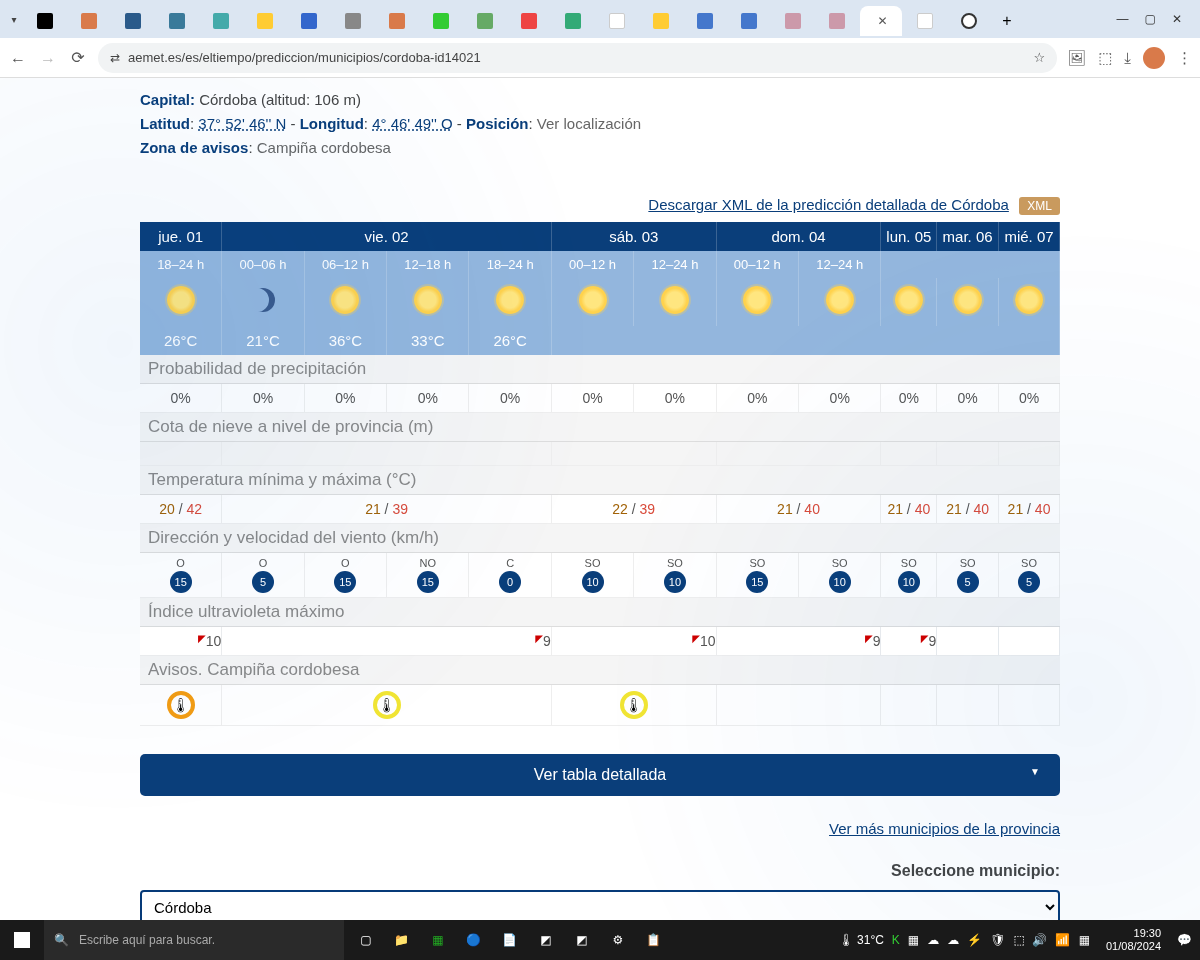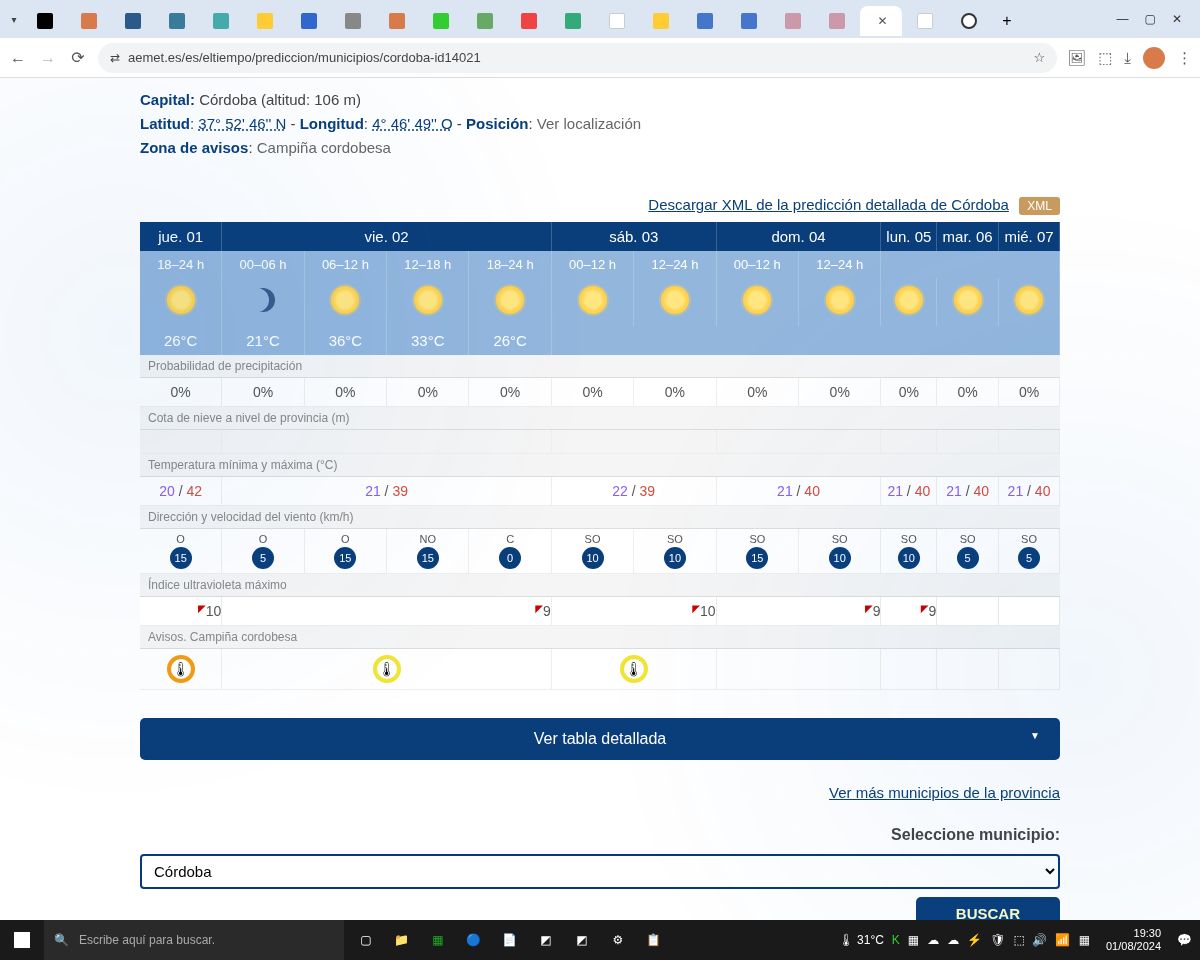--- a/index.html
+++ b/index.html
@@ -24,24 +24,24 @@
 .geo-label { color: #0a3e7a; font-weight: bold; }
 .geo-link { color: #0a3e7a; text-decoration: underline dotted; }
 .xml-row { text-align: right; margin: 36px 0 8px 0; }
 .xml-link { color: #0a3e7a; font-size: 15px; }
 .xml-badge { background: #c99a5e; color: #fff; padding: 2px 8px; border-radius: 3px; font-size: 12px; margin-left: 6px; }
 .forecast-table { border-collapse: collapse; width: 100%; }
 .day-header { background: #0a3e7a; color: #fff; text-align: center; font-size: 15px; padding: 6px 0; border-right: 1px solid rgba(255,255,255,0.2); }
 .hour-cell { background: #93b6dd; color: #fff; text-align: center; font-size: 13px; padding: 6px 10px; border-right: 1px solid rgba(255,255,255,0.2); }
 .sky-row td { background: #93b6dd; text-align: center; padding: 8px 0; border-right: 1px solid rgba(255,255,255,0.2); }
 .temp-row td { background: #93b6dd; color: #fff; text-align: center; font-size: 15px; padding: 6px 0; border-right: 1px solid rgba(255,255,255,0.2); }
-.section-label { background: #f5f5f5; color: #888; font-size: 12px; padding: 4px 8px; text-align: left; border-bottom: 1px solid #ddd; }
+.section-label { background: #f5f5f5; color: #888; font-size: 17px; padding: 4px 8px; text-align: left; border-bottom: 1px solid #ddd; }
 .data-cell { background: #fff; text-align: center; font-size: 14px; color: #555; padding: 6px 0; border-right: 1px solid #eee; border-bottom: 1px solid #eee; }
 .empty-cell { background: #f5f5f5; border-right: 1px solid #eee; border-bottom: 1px solid #eee; height: 24px; }
-.temp-min { color: #8b5cf6; }
+.temp-min { color: #a16207; }
 .temp-max { color: #d94a3a; }
 .wind-cell { background: #fff; text-align: center; border-right: 1px solid #eee; border-bottom: 1px solid #eee; padding: 4px 0; }
 .wind-dir { font-size: 11px; color: #555; }
 .wind-speed { background: #0a3e7a; color: #fff; border-radius: 50%; width: 22px; height: 22px; display: inline-flex; align-items: center; justify-content: center; font-size: 11px; margin-top: 2px; }
 .uv-cell { background: #fff; text-align: right; border-right: 1px solid #eee; border-bottom: 1px solid #eee; padding: 6px 0; font-size: 14px; color: #555; position: relative; }
 .uv-flag { color: #c00; font-size: 10px; position: relative; top: -4px; }
 .warn-cell { background: #fff; text-align: center; border-right: 1px solid #eee; border-bottom: 1px solid #eee; padding: 6px 0; height: 40px; }
 .warn-icon { width: 28px; height: 28px; border-radius: 50%; display: inline-flex; align-items: center; justify-content: center; font-size: 14px; }
 .warn-orange { background: #fff; border: 4px solid #f39c12; }
 .warn-yellow { background: #fff; border: 4px solid #f1e533; }

